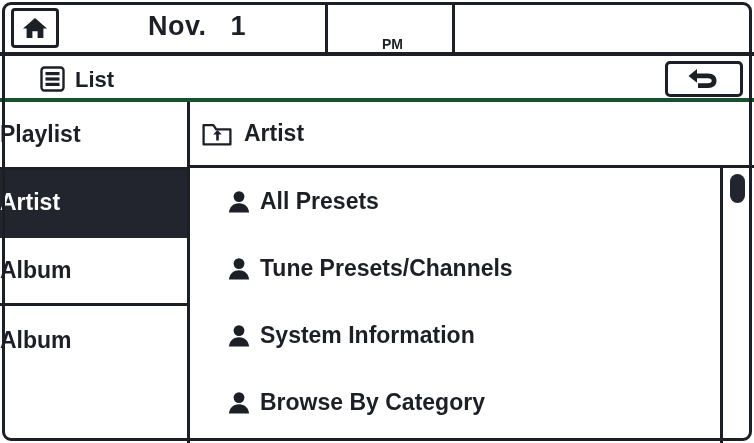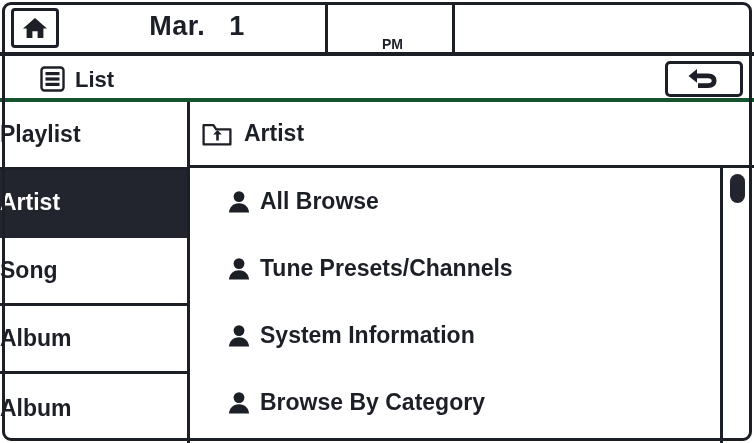--- a/index.html
+++ b/index.html
@@ -284,21 +284,21 @@
 
   <div class="topbar">
 
     <div class="home-btn">
       <svg width="26" height="24" viewBox="0 0 26 24">
         <path d="M13 2 L25 12.6 L21.4 12.6 L21.4 22 L15.6 22 L15.6 15.2 L10.4 15.2 L10.4 22 L4.6 22 L4.6 12.6 L1 12.6 Z" fill="#1d1f27"></path>
       </svg>
     </div>
 
     <div class="date-cell">
-      <span class="date-text">Mar.   1</span>
+      <span class="date-text">Nov.   1</span>
     </div>
 
     <div class="vsep sep-a"></div>
 
     <div class="time-cell">
       <span class="time-ampm">PM</span>
     </div>
 
     <div class="vsep sep-b"></div>
 
@@ -324,23 +324,20 @@
   <div class="content">
 
     <div class="sidebar">
       <div class="side-item">
         <span>Playlist</span>
       </div>
       <div class="side-item selected">
         <span>Artist</span>
       </div>
       <div class="side-item">
-        <span>Song</span>
-      </div>
-      <div class="side-item">
         <span>Album</span>
       </div>
       <div class="side-item">
         <span>Album</span>
       </div>
     </div>
 
     <div class="listpanel">
 
       <div class="crumb">
@@ -351,21 +348,21 @@
         <span class="crumb-text">Artist</span>
       </div>
 
       <div class="rows">
 
         <div class="row">
           <svg class="row-icon" viewBox="0 0 22 24">
             <circle cx="11" cy="6.6" r="5.4" fill="#1d1f27"></circle>
             <path d="M11 13.2 C4.9 13.2 1.4 17.2 0.9 22.6 L21.1 22.6 C20.6 17.2 17.1 13.2 11 13.2 Z" fill="#1d1f27"></path>
           </svg>
-          <span class="row-label">All Browse</span>
+          <span class="row-label">All Presets</span>
         </div>
 
         <div class="row">
           <svg class="row-icon" viewBox="0 0 22 24">
             <circle cx="11" cy="6.6" r="5.4" fill="#1d1f27"></circle>
             <path d="M11 13.2 C4.9 13.2 1.4 17.2 0.9 22.6 L21.1 22.6 C20.6 17.2 17.1 13.2 11 13.2 Z" fill="#1d1f27"></path>
           </svg>
           <span class="row-label">Tune Presets/Channels</span>
         </div>
 

